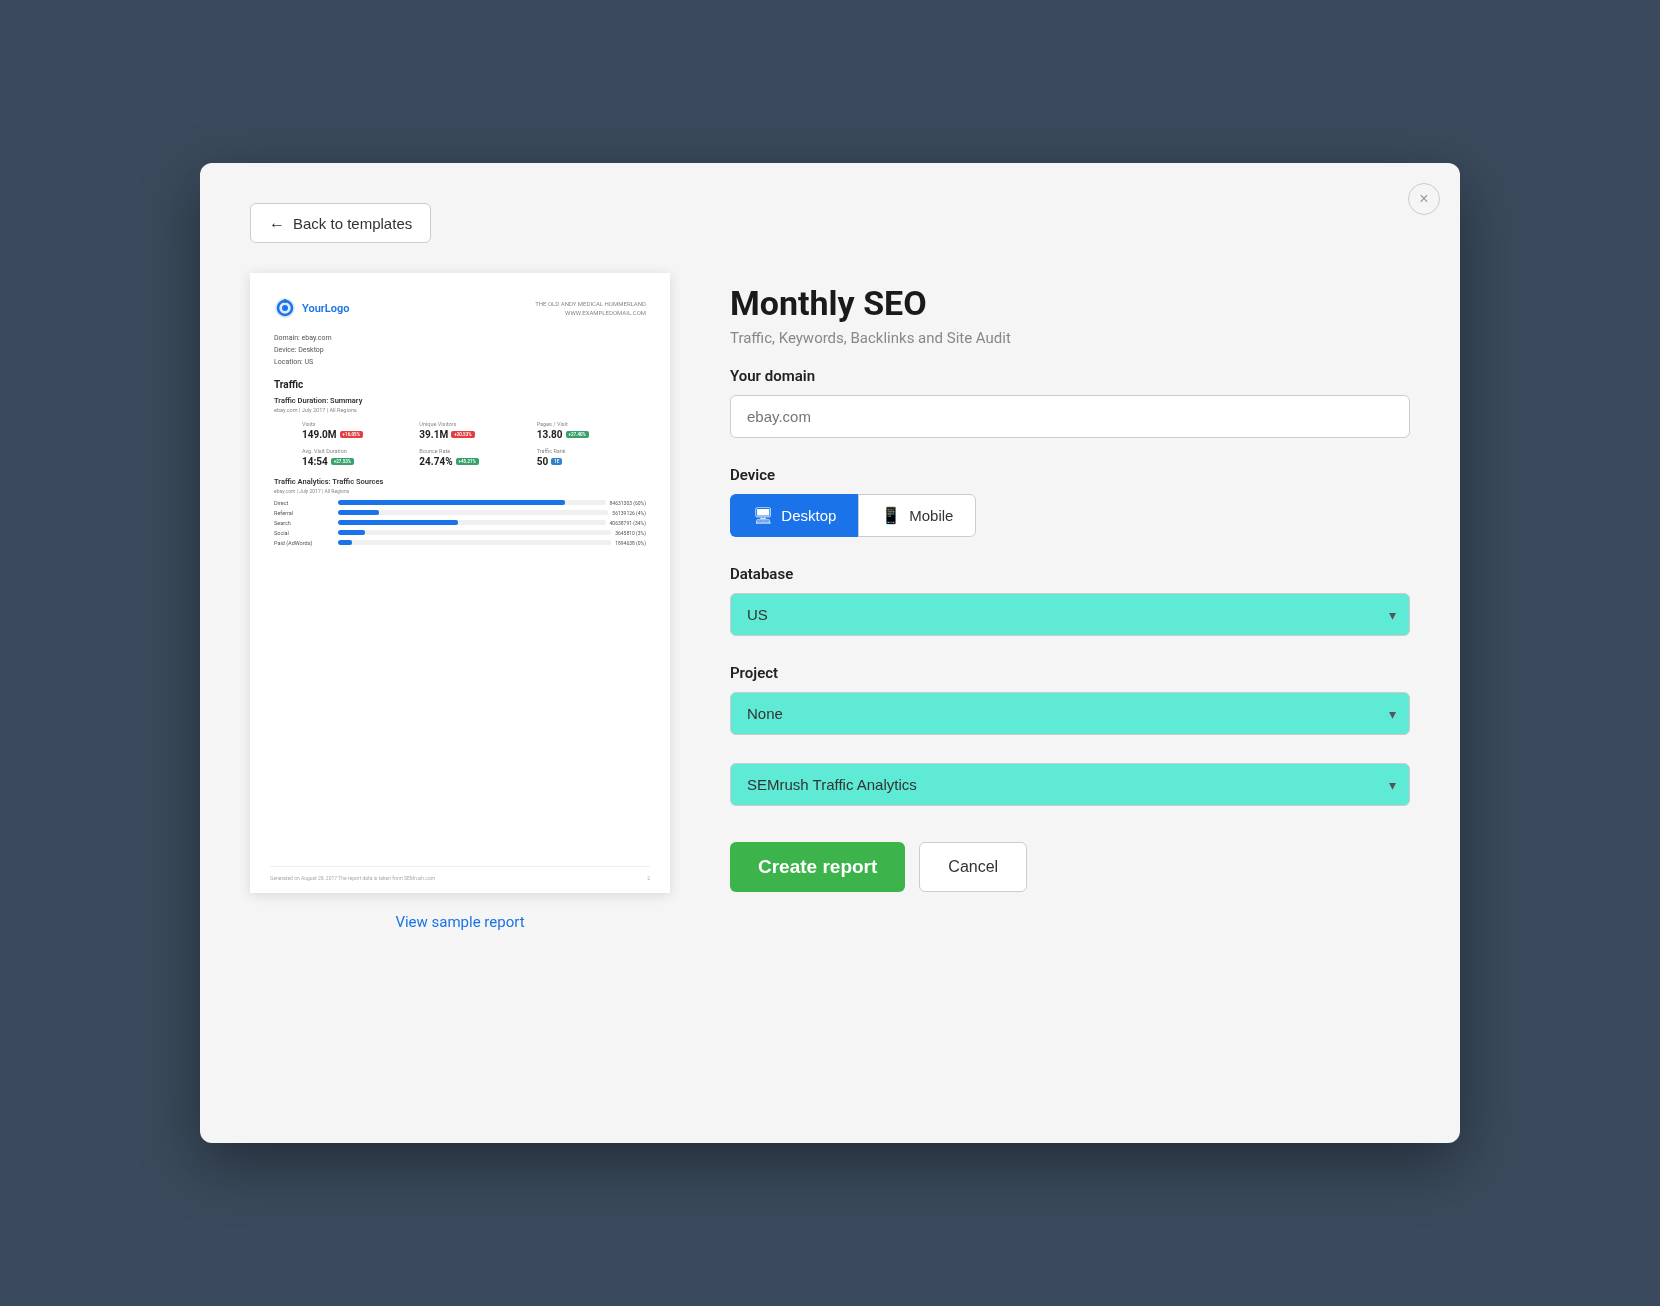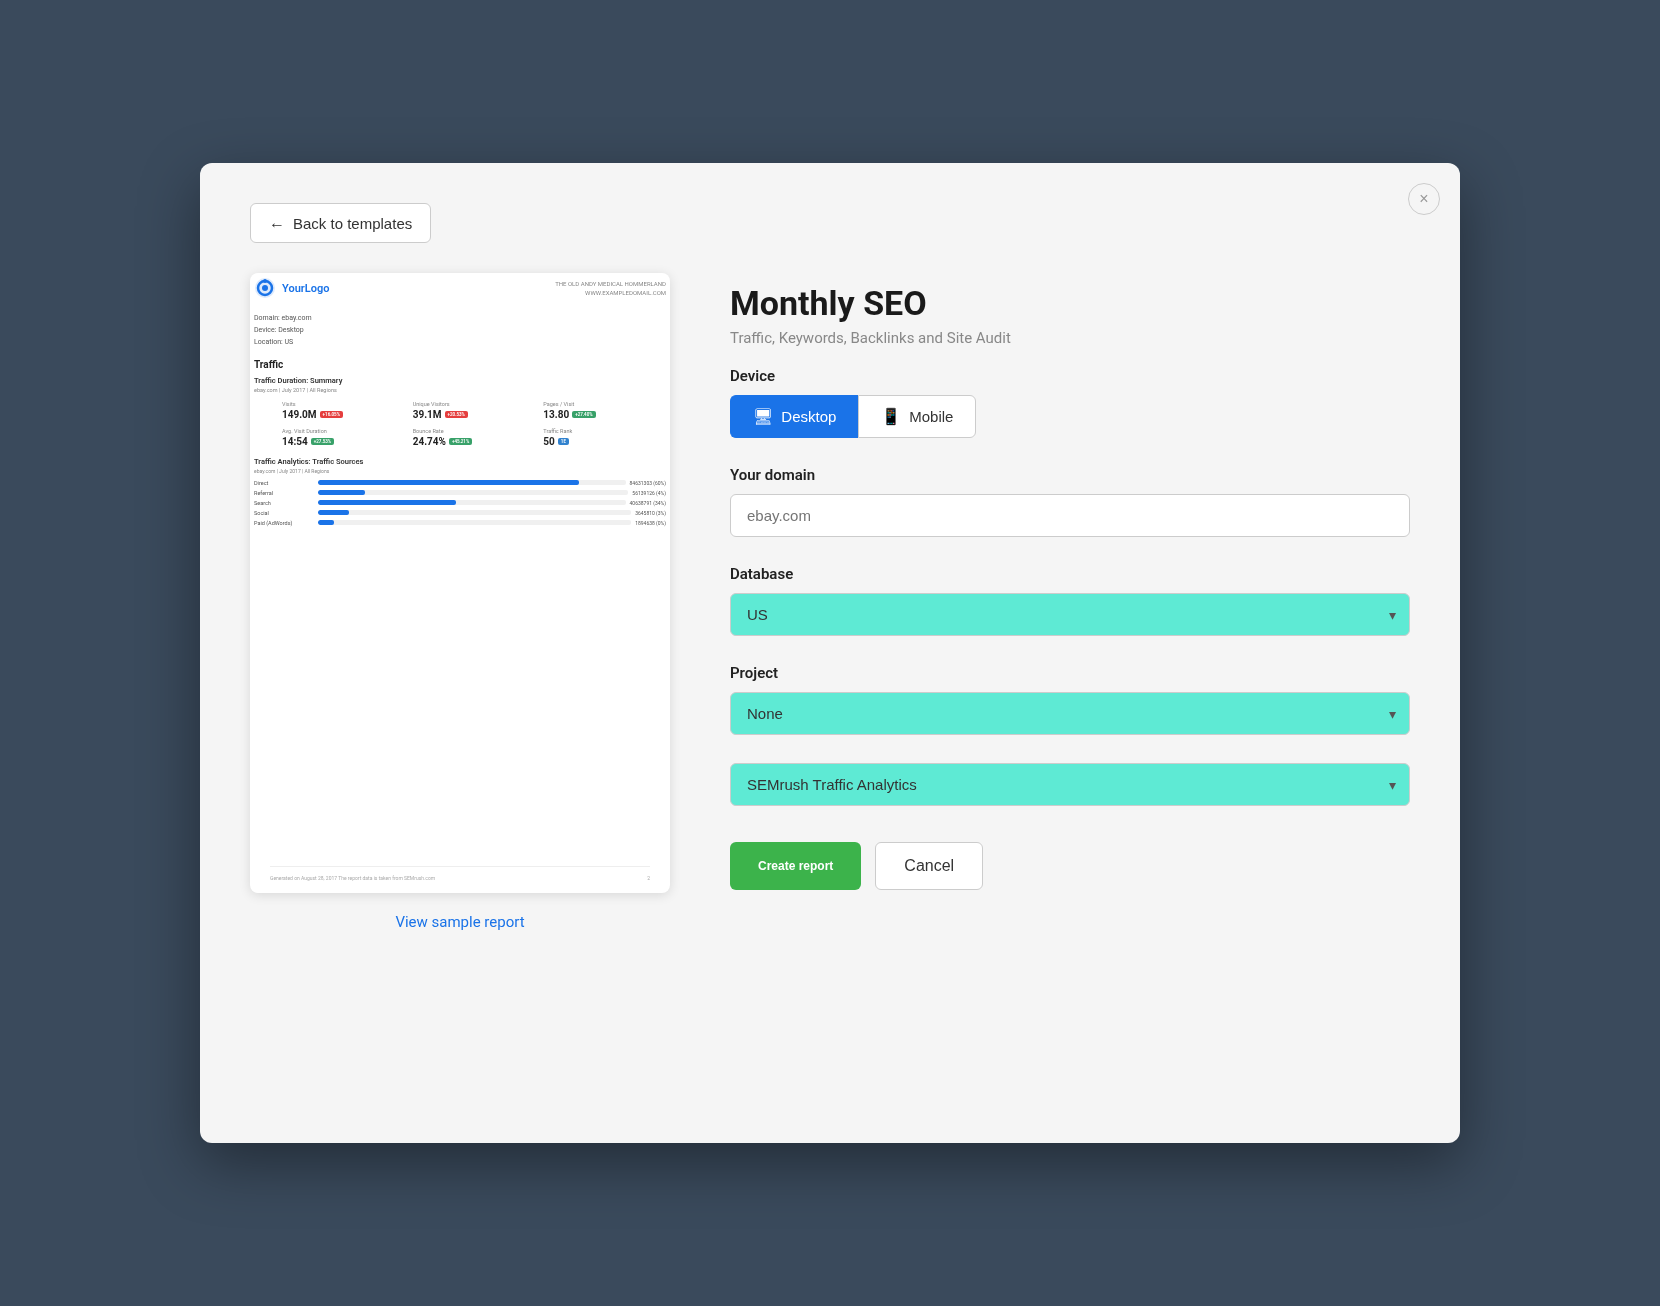--- a/index.html
+++ b/index.html
@@ -56,23 +56,23 @@
       display: flex;
       gap: 60px;
       align-items: flex-start;
     }
     
     .left-panel {
       flex: 0 0 420px;
     }
     .report-preview {
       background: white;
-      border-radius: 8px;
+      border-radius: 0;
       box-shadow: 0 2px 12px rgba(0,0,0,0.12);
-      padding: 4px;
+      padding: 24px;
       min-height: 620px;
       position: relative;
       overflow: hidden;
     }
     .preview-header {
       display: flex;
       justify-content: space-between;
       align-items: center;
       margin-bottom: 14px;
     }
@@ -325,21 +325,21 @@
       display: flex;
       gap: 14px;
       margin-top: 36px;
     }
     .btn-create {
       padding: 14px 28px;
       background: #3cb34b;
       color: white;
       border: none;
       border-radius: 6px;
-      font-size: 12px;
+      font-size: 19px;
       font-weight: 600;
       cursor: pointer;
     }
     .btn-cancel {
       padding: 14px 28px;
       background: white;
       color: #333;
       border: 1.5px solid #ccc;
       border-radius: 6px;
       font-size: 16px;
@@ -496,38 +496,38 @@
           <span class="preview-page-num">2</span>
         </div>
       </div>
 
       <a class="view-sample-link">View sample report</a>
     </div>
 
     <div class="right-panel">
       <h1 class="report-title">Monthly SEO</h1>
       <p class="report-subtitle">Traffic, Keywords, Backlinks and Site Audit</p>
+
+      <div class="form-group">
+        <label class="form-label">Your domain</label>
+        <input class="form-input" type="text" placeholder="ebay.com" style="">
+      </div>
 
       <div class="form-group">
         <label class="form-label">Device</label>
         <div class="device-toggle">
           <button class="device-btn active">
             <span class="device-icon">🖥</span>
             <span>Desktop</span>
           </button>
           <button class="device-btn">
             <span class="device-icon">📱</span>
             <span>Mobile</span>
           </button>
         </div>
-      </div>
-
-      <div class="form-group">
-        <label class="form-label">Your domain</label>
-        <input class="form-input" type="text" placeholder="ebay.com" style="">
       </div>
 
       <div class="form-group">
         <label class="form-label">Database</label>
         <div class="form-select-wrapper">
           <select class="form-select">
             <option>US</option>
             <option>UK</option>
             <option>CA</option>
             <option>AU</option>

